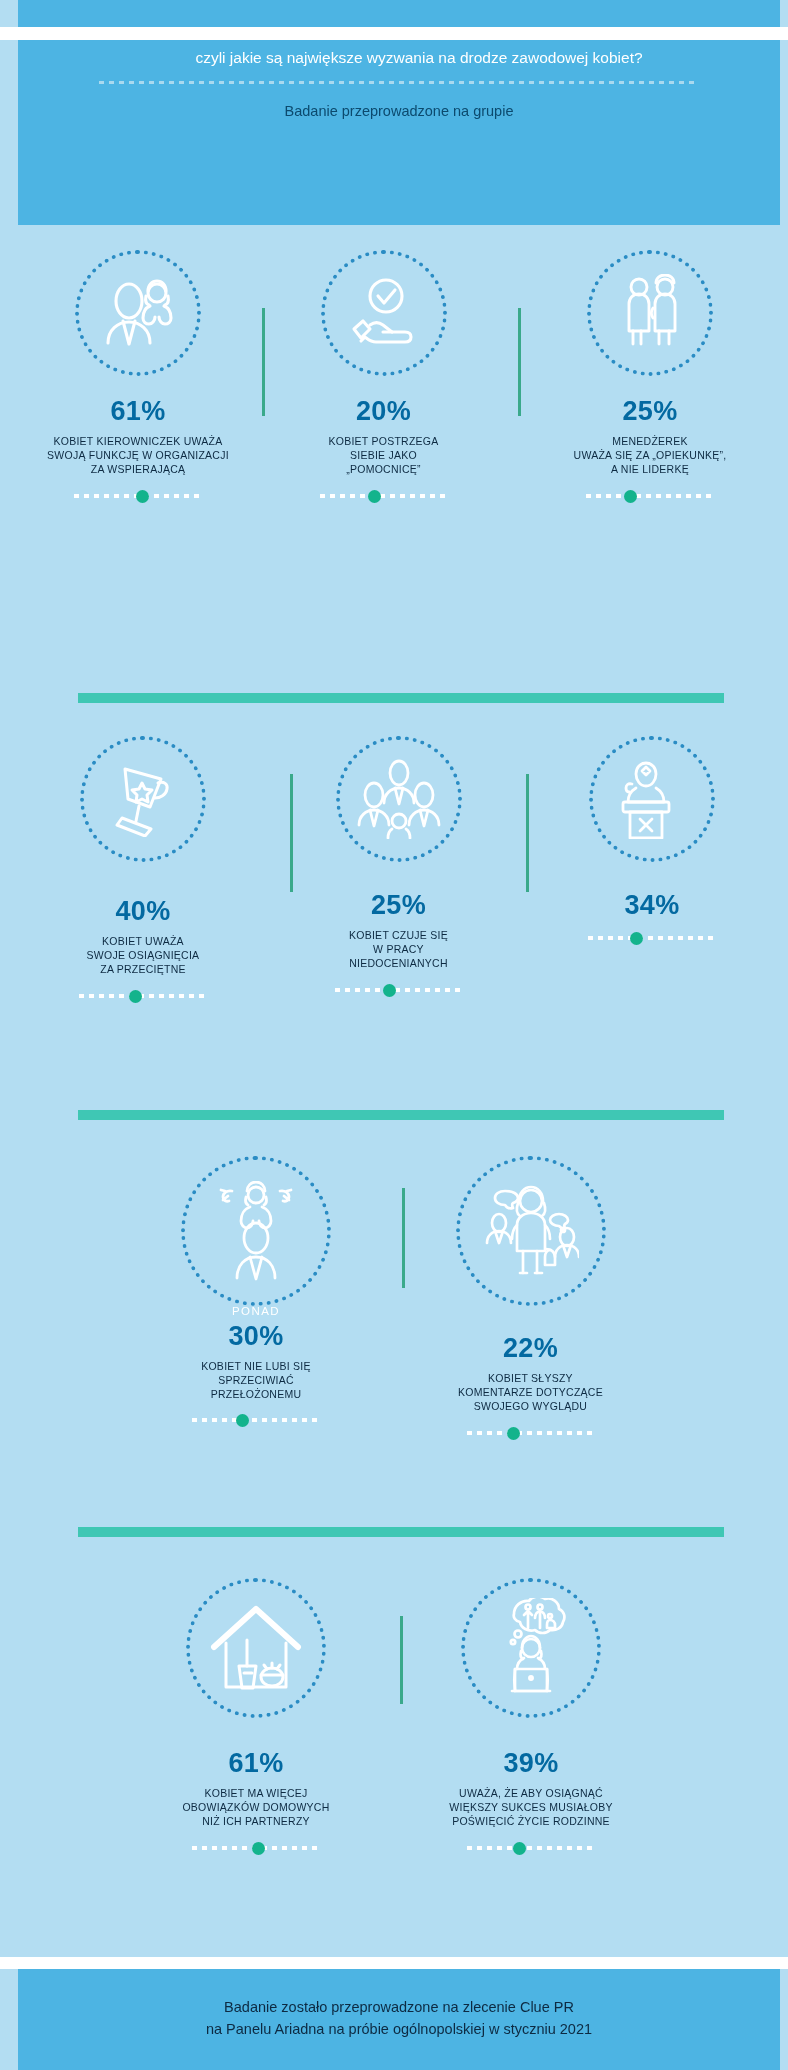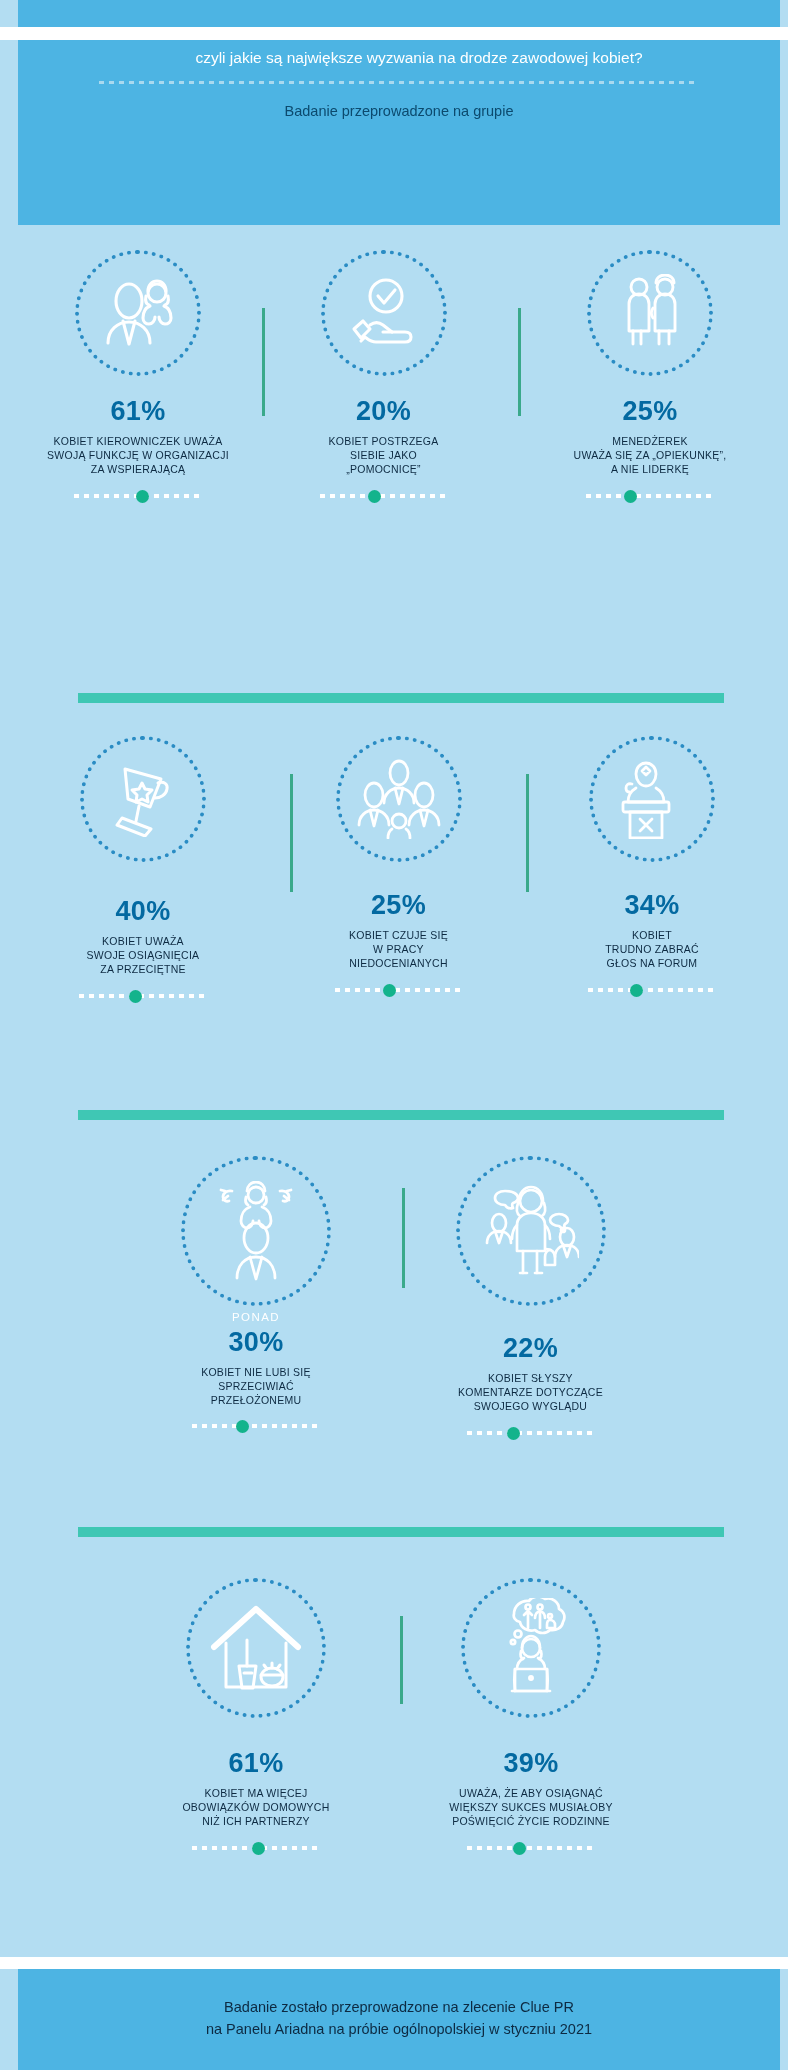--- a/index.html
+++ b/index.html
@@ -301,23 +301,20 @@
             <path d="M25 12l4-4 4 4-4 4z"></path>
             <path d="M19 29c-5 3-8 8-8 14h36c0-6-3-11-8-14"></path>
             <path d="M15 25c-4-1-6 1-6 4 0 2 1 4 3 4"></path>
             <rect x="6" y="43" width="46" height="10" rx="2"></rect>
             <path d="M13 53h32v26H13z"></path>
             <path d="M23 60l12 12M35 60l-12 12"></path>
           </svg>
         </span>
       </div>
       <div class="pct" style="margin-top:30px;">34%</div>
-      <div class="desc">KOBIET
-TRUDNO ZABRAĆ
-GŁOS NA FORUM</div>
       <div class="dotrule">
         <div class="dashes"></div>
         <div class="knob" style="left:42px;"></div>
       </div>
     </div>
   </div>
 
   <div class="hbar" style="left:78px; top:1110px; width:646px;"></div>
 
   <div class="row" style="top:1156px; height:310px;">
@@ -332,21 +329,21 @@
             <path d="M35 26c-6 2-9 8-9 14 0 4 3 7 6 7s6-3 6-7"></path>
             <path d="M47 26c6 2 9 8 9 14 0 4-3 7-6 7s-6-3-6-7"></path>
             <path d="M17 10c-5-1-9 2-9 6 0 3 3 5 6 4M13 15l-5 4M10 10l-4-1"></path>
             <path d="M65 10c5-1 9 2 9 6 0 3-3 5-6 4M69 15l5 4M72 10l4-1"></path>
             <ellipse cx="41" cy="57" rx="12" ry="15"></ellipse>
             <path d="M22 97c0-13 8-21 19-21s19 8 19 21"></path>
             <path d="M35 76 L41 98 L47 76"></path>
           </svg>
         </span>
       </div>
-      <div class="ponad" style="margin-top:6px;">PONAD</div>
+      <div class="ponad" style="margin-top:0;">PONAD</div>
       <div class="pct">30%</div>
       <div class="desc">KOBIET NIE LUBI SIĘ
 SPRZECIWIAĆ
 PRZEŁOŻONEMU</div>
       <div class="dotrule">
         <div class="dashes"></div>
         <div class="knob" style="left:44px;"></div>
       </div>
     </div>
 

